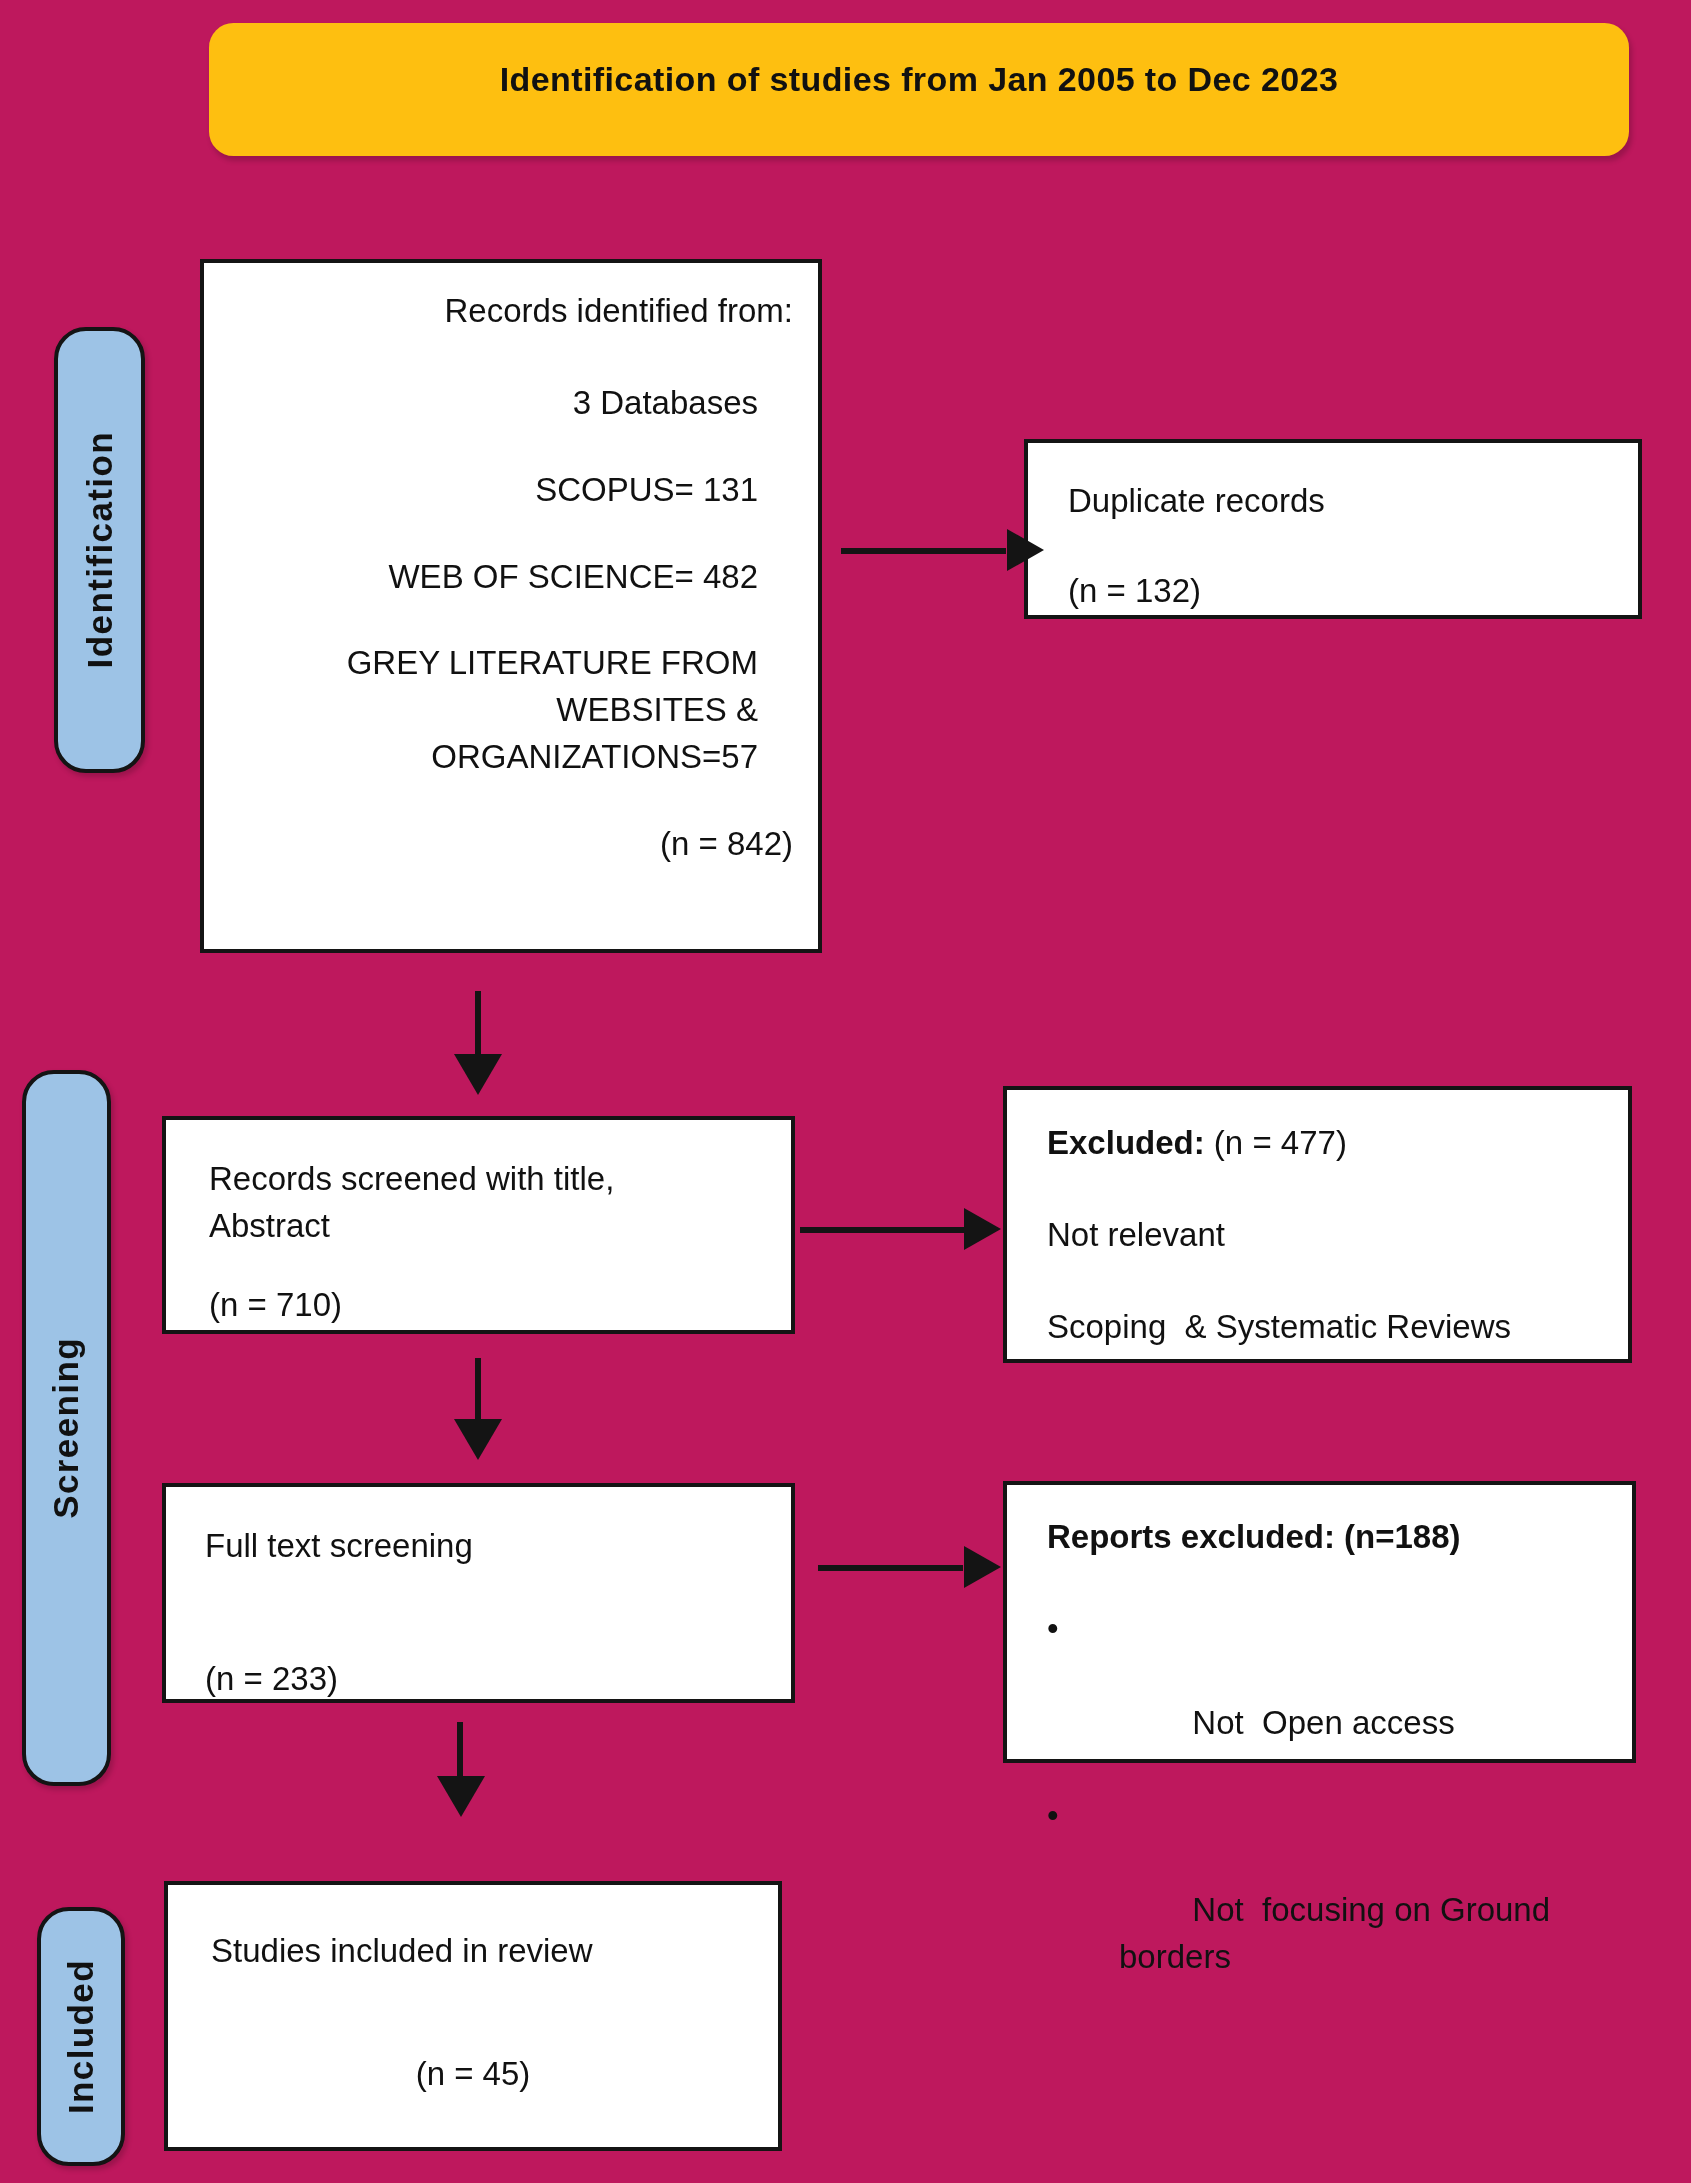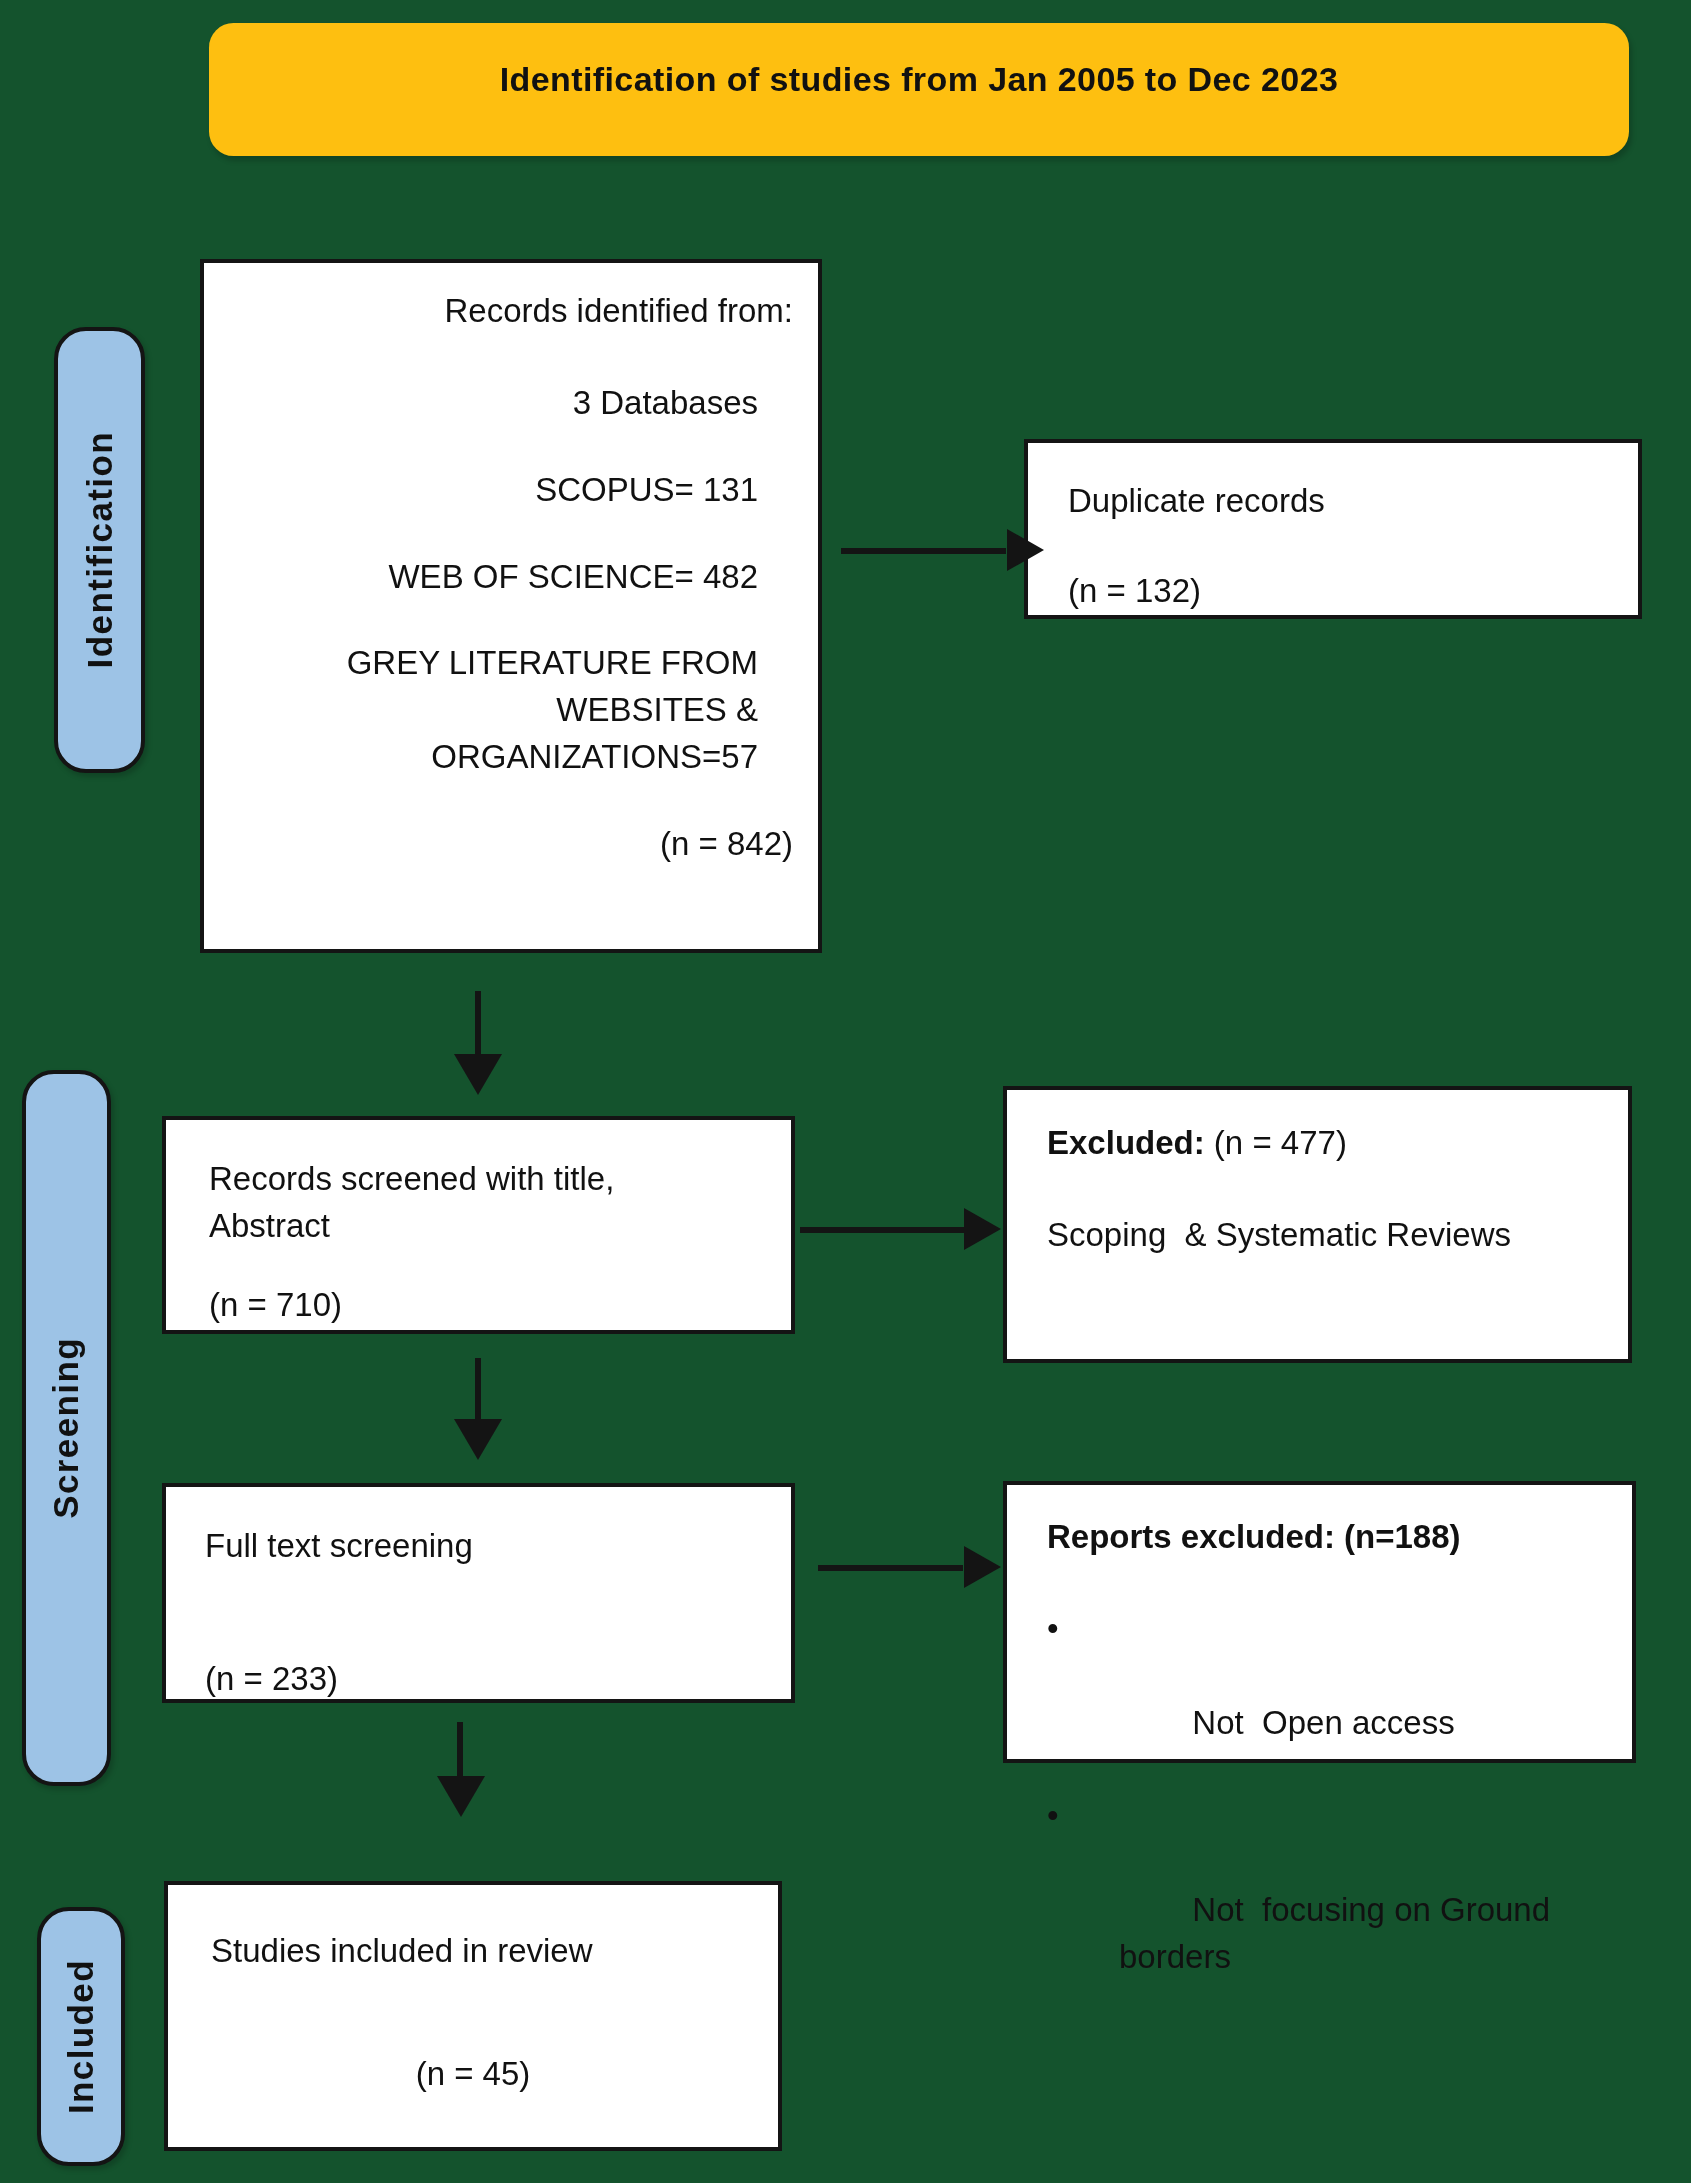--- a/index.html
+++ b/index.html
@@ -1,19 +1,19 @@
 <!DOCTYPE html>
 <html style="font-size:11.5px"><head>
 <meta charset="utf-8">
 <style>
   html,body{margin:0;padding:0;background:#ffffff;}
   .canvas{
     position:relative;
     width:1691px;height:2183px;
-    background:#14532d;
+    background:#be185d;
     font-family:"Liberation Sans", sans-serif;
     color:#111;
     text-decoration:underline;
   }
   .banner{
     position:absolute;left:209px;top:23px;width:1420px;height:133px;
     background:#FEBF10;border-radius:24.5px;
     display:flex;align-items:center;justify-content:center;
     box-shadow:2.9px 4.3px 5.8px rgba(0,0,0,0.18);
   }
@@ -106,20 +106,21 @@
   </div>
 
   <div class="box" id="box-screened">
     <div class="line">Records screened with title,</div>
     <div class="line">Abstract</div>
     <div class="line count">(n = 710)</div>
   </div>
 
   <div class="box" id="box-excluded">
     <div class="line"><span class="bold">Excluded:</span><span> (n = 477)</span></div>
+    <div class="line xline">Not relevant</div>
     <div class="line xline">Scoping  &amp; Systematic Reviews</div>
   </div>
 
   <div class="box" id="box-fulltext">
     <div class="line">Full text screening</div>
     <div class="line count">(n = 233)</div>
   </div>
 
   <div class="box" id="box-reports">
     <div class="line bold">Reports excluded: (n=188)</div>

